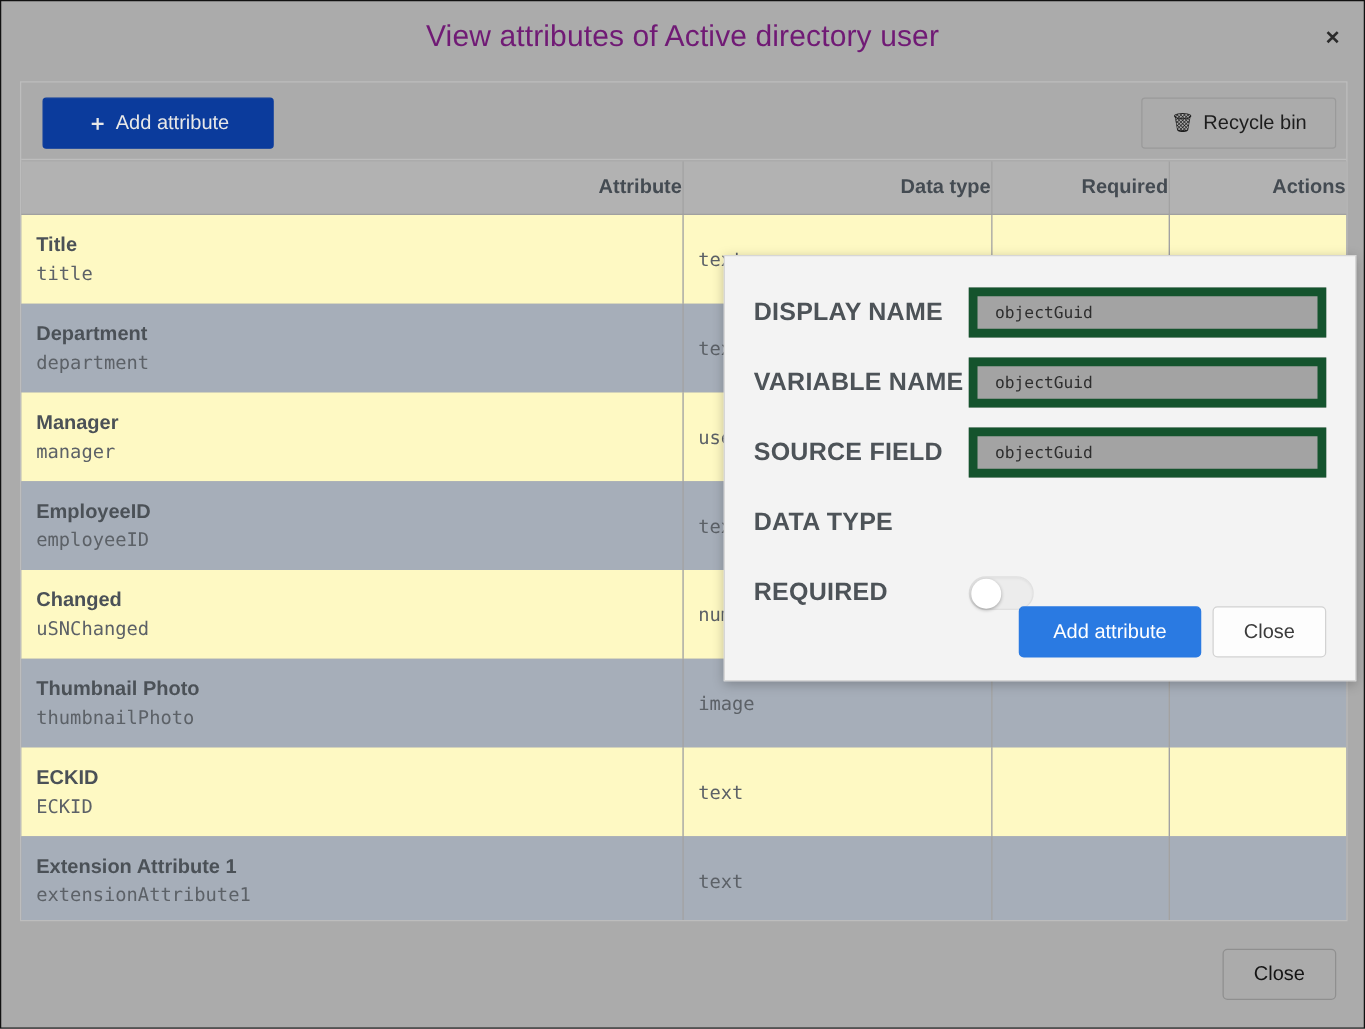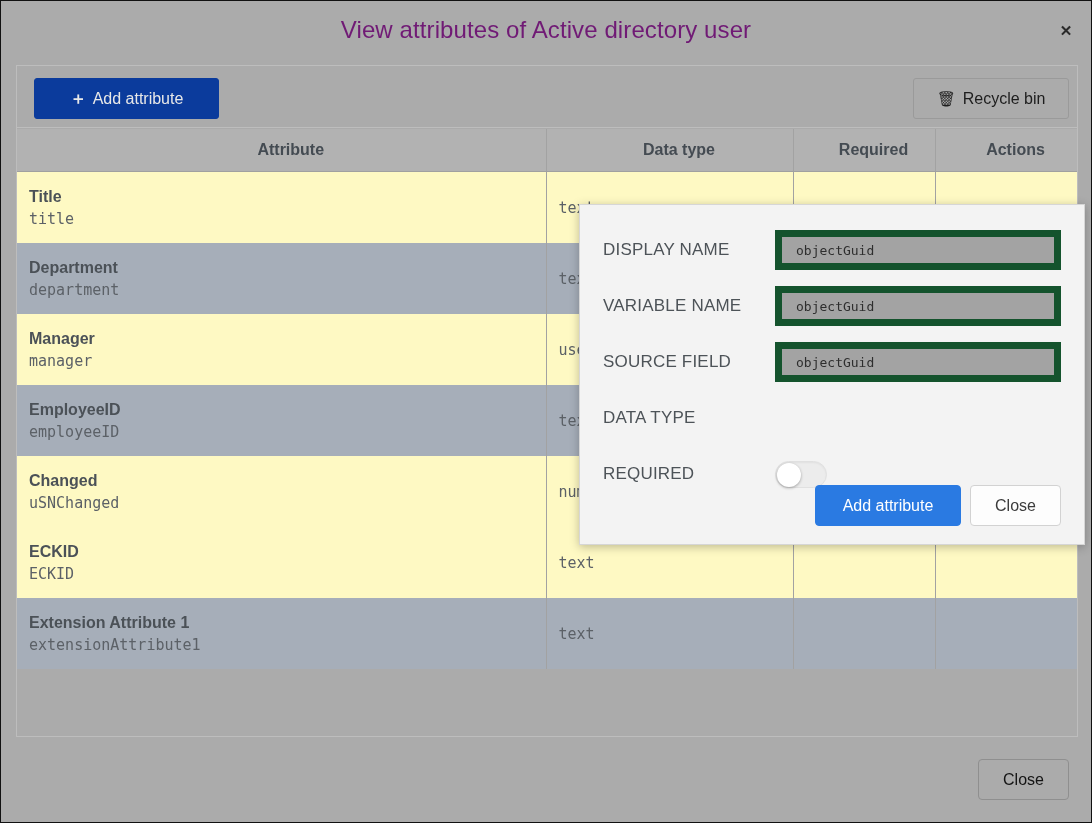--- a/index.html
+++ b/index.html
@@ -135,21 +135,21 @@
     border-collapse: collapse;
     table-layout: fixed;
   }
 
   table.attr-table col.c-attr  { width: 529px; }
   table.attr-table col.c-dtype { width: 247px; }
   table.attr-table col.c-req   { width: 142px; }
   table.attr-table col.c-act   { width: 142px; }
 
   .attr-table th {
-    text-align: center;
+    text-align: right;
     font-size: 16px;
     font-weight: 700;
     color: #444b52;
     padding: 12px 0 12px 19px;
     background: #b2b2b2;
     border-bottom: 1px solid #a0a0a0;
     border-right: 1px solid #a2a2a2;
     height: 39px;
     vertical-align: middle;
   }
@@ -201,22 +201,22 @@
     display: flex;
     align-items: center;
     padding: 0 23px;
     height: 56px;
   }
   .form-row.first { margin-top: 17px; }
 
   .form-label {
     width: 172px;
     flex: 0 0 172px;
-    font-size: 17px;
-    font-weight: 400;
+    font-size: 20px;
+    font-weight: 700;
     color: #4d5358;
     letter-spacing: 0.2px;
   }
 
   .form-control {
     flex: 1 1 auto;
     height: 40px;
     background: #a3a3a3;
     border: 7px solid #14532d;
     display: flex;
@@ -407,20 +407,29 @@
             </tr>
             <tr class="row-even">
               <td>
                 <span class="attr-name">Changed</span>
                 <span class="attr-var">uSNChanged</span>
               </td>
               <td class="cell-plain">number</td>
               <td></td>
               <td></td>
             </tr>
+            <tr class="row-odd">
+              <td>
+                <span class="attr-name">Thumbnail Photo</span>
+                <span class="attr-var">thumbnailPhoto</span>
+              </td>
+              <td class="cell-plain">image</td>
+              <td></td>
+              <td></td>
+            </tr>
             <tr class="row-even">
               <td>
                 <span class="attr-name">ECKID</span>
                 <span class="attr-var">ECKID</span>
               </td>
               <td class="cell-plain">text</td>
               <td></td>
               <td></td>
             </tr>
             <tr class="row-odd">

